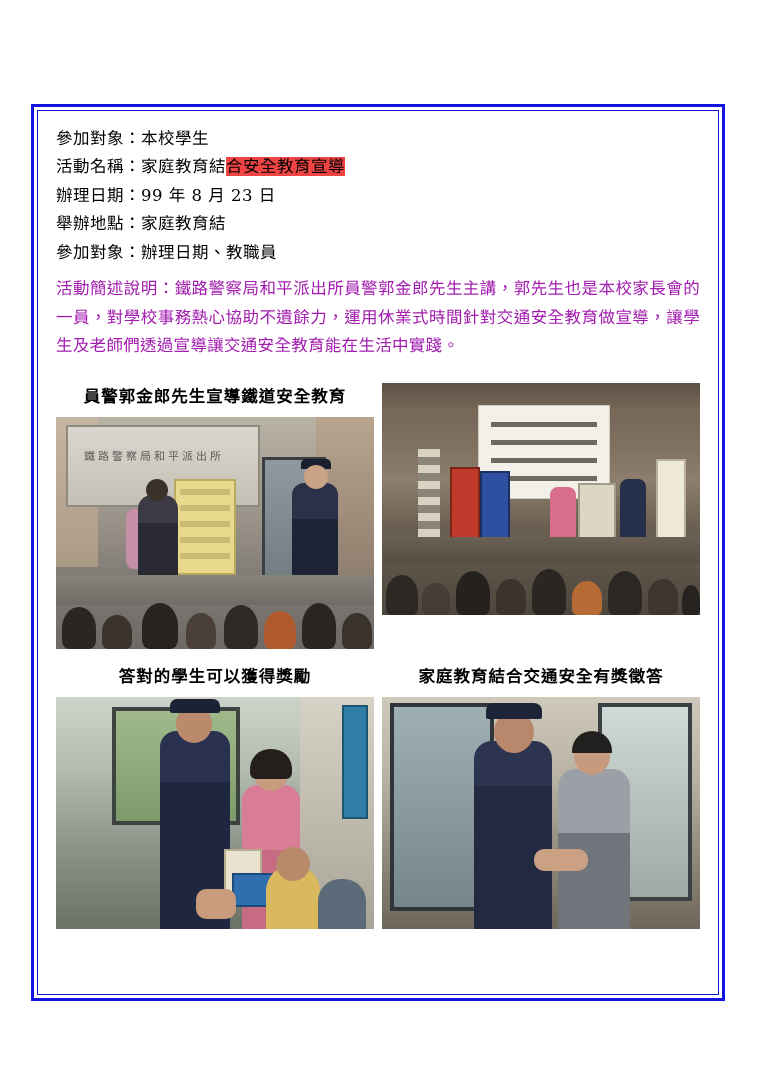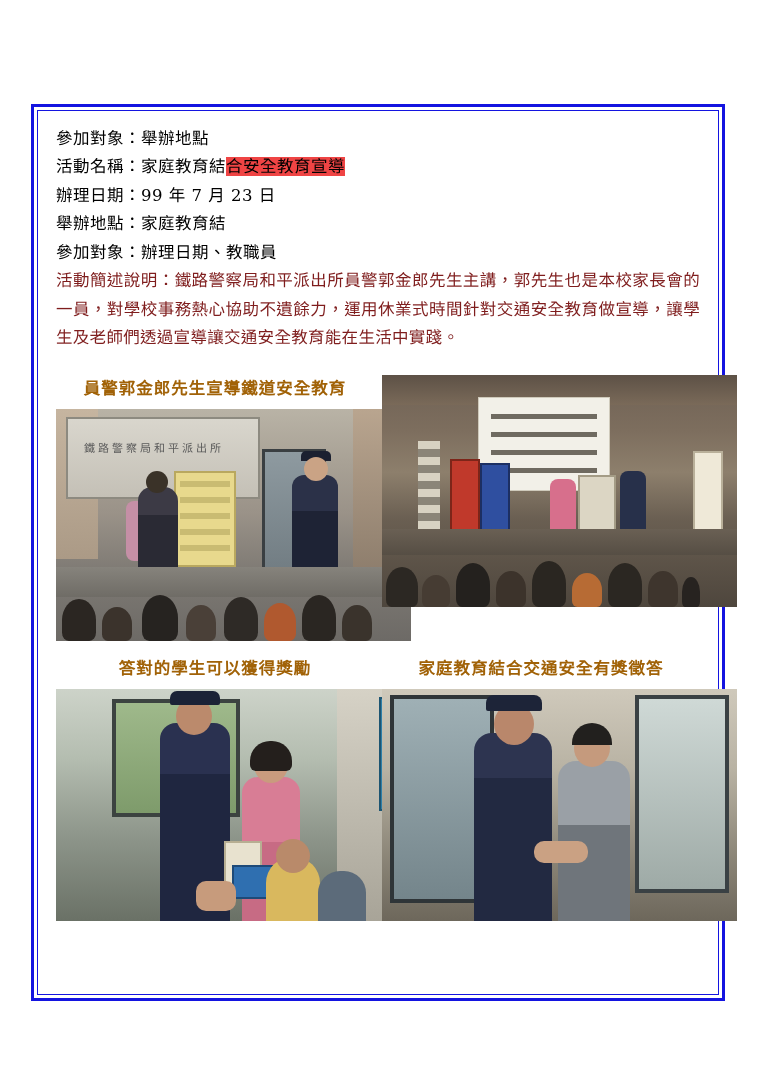--- a/index.html
+++ b/index.html
@@ -45,53 +45,52 @@
   }
   .info-line {
     white-space: nowrap;
   }
   .hl {
     background: #ef4444;
   }
   .desc {
     font-size: 16.5px;
     line-height: 1.74;
-    color: #7f1d1d;
+    color: #a21caf;
     text-align: justify;
     letter-spacing: 0.3px;
-    margin-top: 0;
+    margin-top: 8px;
   }
 
   .grid {
     margin-top: 22px;
   }
   .row {
     display: flex;
     justify-content: space-between;
     margin-bottom: 14px;
   }
   .cell {
     width: 318px;
   }
   .caption {
     text-align: center;
     font-size: 16.5px;
     font-weight: bold;
-    color: #a16207;
+    color: #000000;
     margin-bottom: 10px;
     letter-spacing: 1px;
     font-family: "DejaVu Serif", "Liberation Serif", serif;
   }
   .photo {
     width: 318px;
     height: 232px;
     position: relative;
     overflow: hidden;
     background: #8a8f88;
-    padding-left: 37px;
   }
 
   
   .p1-bg {
     position: absolute; inset: 0;
     background:
       linear-gradient(180deg, #b9b3a6 0%, #a9a296 22%, #9a9288 45%, #7e7a74 70%, #6d6a66 100%);
   }
   .p1-screen {
     position: absolute; left: 10px; top: 8px; width: 190px; height: 78px;
@@ -323,27 +322,27 @@
   }
 </style>
 </head>
 <body>
 
 <div id="page">
   <div class="inner">
 
     <div class="info-block">
       <div class="info-line">
-        <span>參加對象：</span><span>舉辦地點</span>
+        <span>參加對象：</span><span>本校學生</span>
       </div>
       <div class="info-line">
         <span>活動名稱：</span><span>家庭教育結</span><span class="hl">合安全教育宣導</span>
       </div>
       <div class="info-line">
-        <span>辦理日期：</span><span>99 年 7 月 23 日</span>
+        <span>辦理日期：</span><span>99 年 8 月 23 日</span>
       </div>
       <div class="info-line">
         <span>舉辦地點：</span><span>家庭教育結</span>
       </div>
       <div class="info-line">
         <span>參加對象：</span><span>辦理日期、教職員</span>
       </div>
       <div class="desc">活動簡述說明：鐵路警察局和平派出所員警郭金郎先生主講，郭先生也是本校家長會的一員，對學校事務熱心協助不遺餘力，運用休業式時間針對交通安全教育做宣導，讓學生及老師們透過宣導讓交通安全教育能在生活中實踐。</div>
     </div>
 

